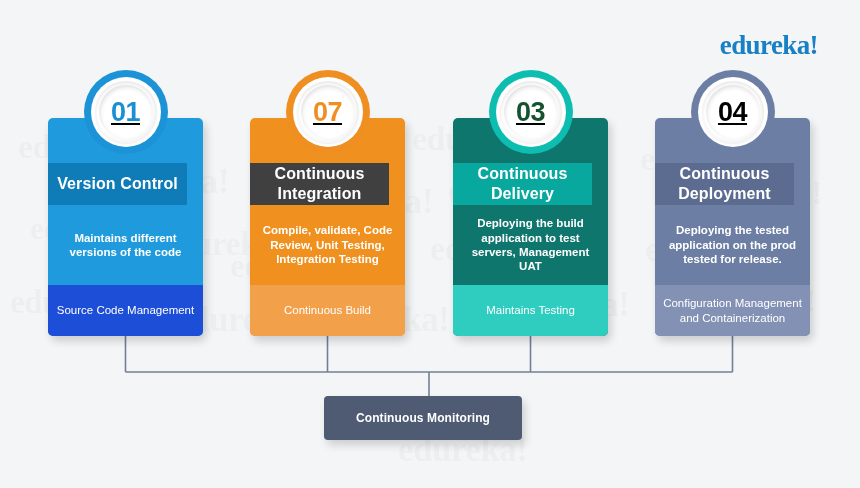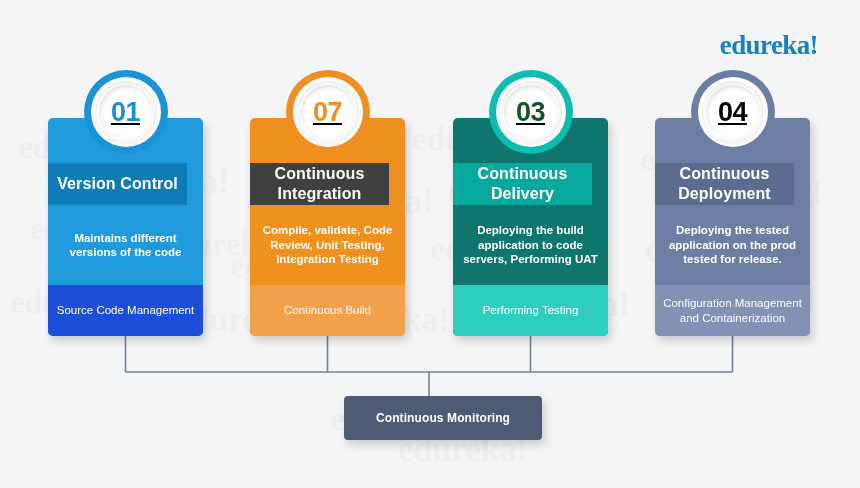--- a/index.html
+++ b/index.html
@@ -118,21 +118,21 @@
     position: relative;
     font-size: 27px;
     font-weight: bold;
     letter-spacing: -0.5px;
     z-index: 3;
   }
 
   
   #monitor-box {
     position: absolute;
-    left: 344px; top: 396px;
+    left: 324px; top: 396px;
     width: 198px; height: 44px;
     background: #4e5b73;
     border-radius: 4px;
     display: flex; align-items: center; justify-content: center;
     color: #ffffff;
     font-size: 12px;
     font-weight: bold;
     box-shadow: 3px 5px 9px rgba(0,0,0,0.16);
     letter-spacing: 0.1px;
   }
@@ -196,22 +196,22 @@
         <div class="band-foot" style="background: rgb(243, 160, 74);">Continuous Build</div>
       </div>
       <div class="badge" style="left: 285.5px; background: rgb(239, 143, 34);">
         <div class="ring-white"></div>
         <div class="ring-gap"></div>
         <div class="ring-inner-edge"></div>
         <div class="num" style="color: rgb(239, 143, 34);">07</div>
       </div>
       <div class="card" style="left: 453px; background: #0f766e;">
         <div class="band-title" style="background: rgb(8, 168, 158);">Continuous Delivery</div>
-        <div class="band-desc">Deploying the build application to code servers, Performing UAT</div>
-        <div class="band-foot" style="background: rgb(46, 205, 192);">Performing Testing</div>
+        <div class="band-desc">Deploying the build application to test servers, Management UAT</div>
+        <div class="band-foot" style="background: rgb(46, 205, 192);">Maintains Testing</div>
       </div>
       <div class="badge" style="left: 488.5px; background: rgb(12, 189, 176);">
         <div class="ring-white"></div>
         <div class="ring-gap"></div>
         <div class="ring-inner-edge"></div>
         <div class="num" style="color: #14532d;">03</div>
       </div>
       <div class="card" style="left: 655px; background: rgb(109, 126, 164); padding-left: 31px;">
         <div class="band-title" style="background: rgb(92, 108, 144);">Continuous Deployment</div>
         <div class="band-desc">Deploying the tested application on the prod tested for release.</div>

